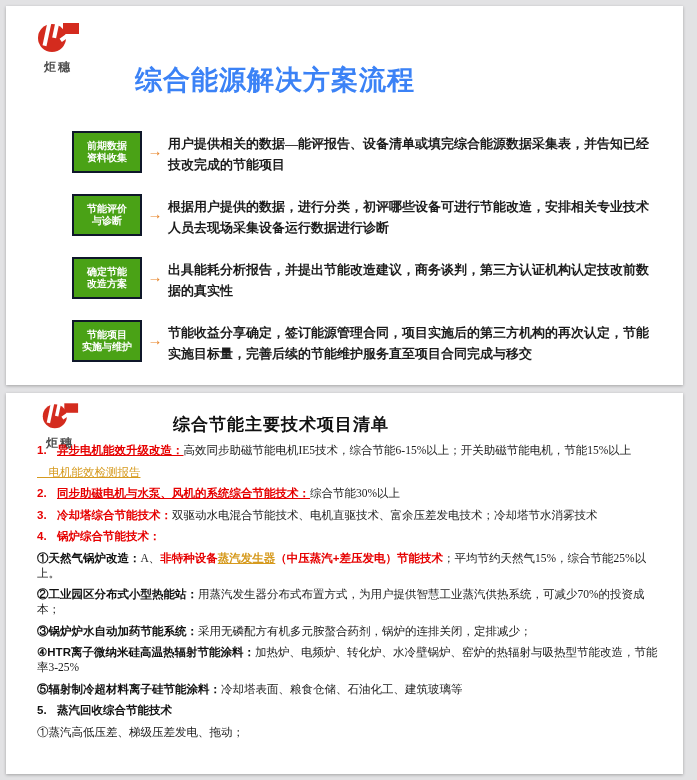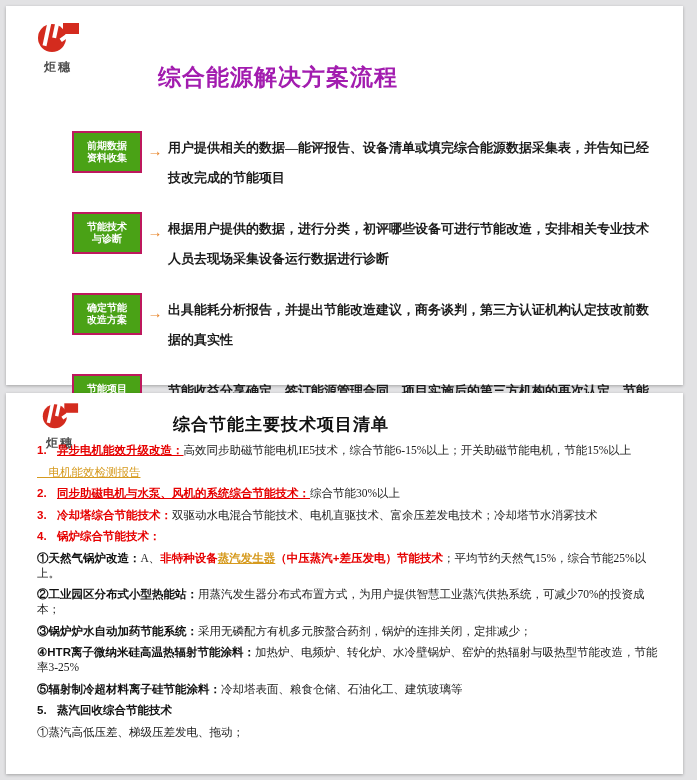--- a/index.html
+++ b/index.html
@@ -15,38 +15,38 @@
   }
   #page1{top:6px;height:379px;}
   #page2{top:393px;height:381px;}
 
   
   .logo{position:absolute;display:flex;flex-direction:column;align-items:center;width:56px;}
   .logo-text{font-size:12px;color:#4a4a4a;letter-spacing:2px;margin-top:1px;font-weight:bold;}
 
   
   .p1-title{
-    position:absolute;left:152px;top:56px;
-    font-size:23px;font-weight:bold;color:#a21caf;letter-spacing:1px;
+    position:absolute;left:129px;top:56px;
+    font-size:27px;font-weight:bold;color:#3b82f6;letter-spacing:1px;
   }
   .flow-steps{position:absolute;left:66px;top:125px;width:585px;}
   .step-row{display:flex;align-items:flex-start;margin-bottom:19px;min-height:41px;}
   .step-box{
     width:64px;min-height:34px;flex:none;
-    background:#4aa216;border:2px solid #be185d;
+    background:#4aa216;border:2px solid #0f172a;
     color:#ffffff;font-size:10px;font-weight:bold;line-height:12px;
     display:flex;flex-direction:column;align-items:center;justify-content:center;
     text-align:center;padding:2px 1px;
   }
   .step-arrow{
     flex:none;width:26px;text-align:center;color:#e8852a;
     font-size:15px;line-height:40px;font-weight:bold;
   }
   .step-text{
-    flex:1;font-size:13px;line-height:30px;color:#1c1c1c;font-weight:600;
+    flex:1;font-size:13px;line-height:21px;color:#1c1c1c;font-weight:600;
     font-family:"Liberation Serif","DejaVu Serif",serif;padding-top:2px;
   }
 
   
   .p2-title{
     position:absolute;left:167px;top:12px;
     font-size:17px;font-weight:bold;color:#111;letter-spacing:1px;margin-top:8px;
   }
   .tech-list{
     position:absolute;left:31px;top:50px;right:16px;
@@ -90,21 +90,21 @@
         <div class="step-row">
           <div class="step-box">
             <div>前期数据</div>
             <div>资料收集</div>
           </div>
           <div class="step-arrow">→</div>
           <div class="step-text">用户提供相关的数据—能评报告、设备清单或填完综合能源数据采集表，并告知已经技改完成的节能项目</div>
         </div>
         <div class="step-row">
           <div class="step-box">
-            <div>节能技术</div>
+            <div>节能评价</div>
             <div>与诊断</div>
           </div>
           <div class="step-arrow">→</div>
           <div class="step-text">根据用户提供的数据，进行分类，初评哪些设备可进行节能改造，安排相关专业技术人员去现场采集设备运行数据进行诊断</div>
         </div>
         <div class="step-row">
           <div class="step-box">
             <div>确定节能</div>
             <div>改造方案</div>
           </div>

